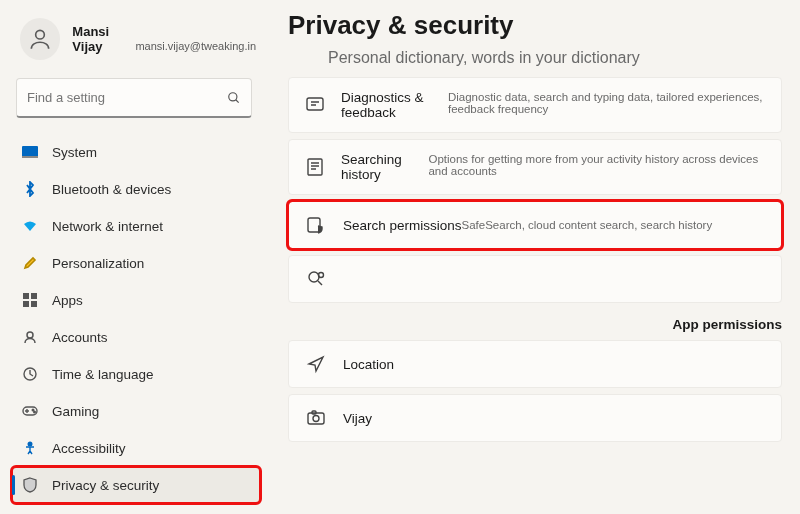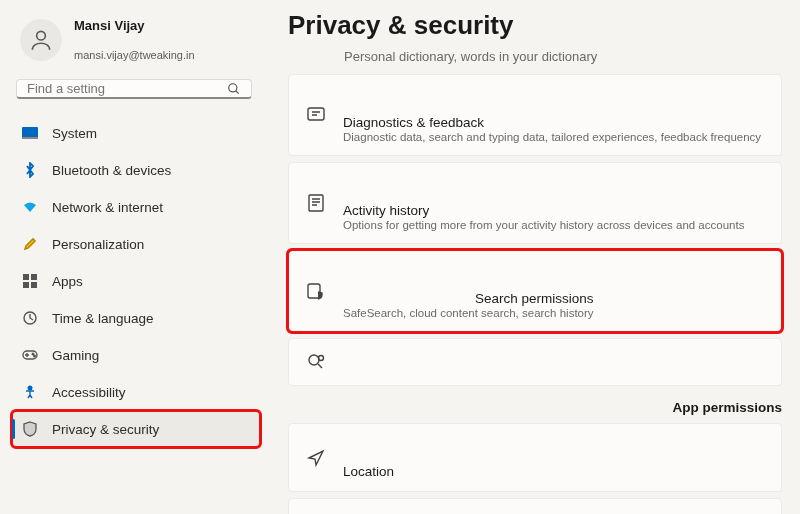--- a/index.html
+++ b/index.html
@@ -1,37 +1,37 @@
 <!DOCTYPE html>
 <html><head>
 <meta charset="utf-8">
 <style>
 * { box-sizing: border-box; margin: 0; padding: 0; font-family: "Segoe UI", -apple-system, sans-serif; }
 body { width: 800px; height: 514px; background: #f6f4f0; overflow: hidden; display: flex; }
 .sidebar { width: 260px; padding: 12px 0 0 12px; display: flex; flex-direction: column; }
 .user-block { display: flex; align-items: center; gap: 12px; padding: 6px 4px 14px 8px; }
 .avatar { width: 42px; height: 42px; border-radius: 50%; background: #eae8e4; display: flex; align-items: center; justify-content: center; }
-.user-meta { display: flex; flex-direction: column; }
+.user-meta { display: flex; flex-direction: row; }
 .user-name { font-size: 13px; font-weight: 600; color: #1a1a1a; }
 .user-email { font-size: 11px; color: #5a5a5a; margin-top: 16px; }
-.search-row { margin: 4px 8px 16px 4px; background: #fdfcfa; border: 1px solid #dcdad6; border-bottom: 2px solid #888; border-radius: 4px; height: 20px; display: flex; align-items: center; padding: 0 10px; }
+.search-row { margin: 4px 8px 16px 4px; background: #fdfcfa; border: 1px solid #dcdad6; border-bottom: 2px solid #888; border-radius: 4px; height: 40px; display: flex; align-items: center; padding: 0 10px; }
 .search-row input { flex: 1; border: none; background: transparent; font-size: 13px; outline: none; color: #444; }
 .nav { display: flex; flex-direction: column; gap: 1px; }
 .nav-item { display: flex; align-items: center; gap: 14px; height: 36px; padding: 0 10px; border-radius: 4px; cursor: pointer; font-size: 13.5px; color: #2c2c2c; }
 .nav-item.active { background: #eceae4; position: relative; }
 .nav-item.active::before { content: ""; position: absolute; left: 0; top: 8px; bottom: 8px; width: 3px; background: #0067c0; border-radius: 2px; }
 .nav-icon { width: 16px; height: 16px; display: flex; align-items: center; justify-content: center; }
 .highlight-red { outline: 3px solid #e11; outline-offset: -1px; }
 .main { flex: 1; padding: 10px 18px 0 28px; overflow: hidden; }
 .page-title { font-size: 26px; font-weight: 600; color: #1a1a1a; margin-bottom: 4px; }
-.card-partial { margin-left: 56px; font-size: 13px; color: #6a6a6a; padding: 4px 0 10px; }
+.card-partial { margin-left: 40px; font-size: 16px; color: #6a6a6a; padding: 4px 0 10px; }
 .card { background: #fcfbf9; border: 1px solid #eceae6; border-radius: 4px; padding: 12px 16px; margin-bottom: 6px; display: flex; align-items: center; gap: 16px; cursor: pointer; }
 .card.highlight-red { border-color: #e11; text-align: right; }
 .card-icon { width: 22px; height: 22px; display: flex; align-items: center; justify-content: center; }
-.card-body { display: flex; flex-direction: column; margin-top: 28px; }
+.card-body { display: flex; flex-direction: row; }
 .card-title { font-size: 13.5px; font-weight: 400; color: #1a1a1a; }
 .card-sub { font-size: 11.5px; color: #6a6a6a; margin-top: 1px; }
 .section-head { font-size: 13.5px; font-weight: 600; color: #1a1a1a; margin: 14px 0 8px 2px; text-align: right; }
 svg { display: block; }
 </style>
 </head>
 <body>
 
 <div class="sidebar">
   <div class="user-block">
@@ -95,20 +95,29 @@
             <rect x="0" y="0" width="6" height="6"></rect>
             <rect x="8" y="0" width="6" height="6"></rect>
             <rect x="0" y="8" width="6" height="6"></rect>
             <rect x="8" y="8" width="6" height="6"></rect>
           </svg>
         </span>
       <span>Apps</span>
     </div>
     <div class="nav-item">
       <span class="nav-icon">
+          <svg width="14" height="14" viewBox="0 0 14 14" fill="none" stroke="#555" stroke-width="1.5">
+            <circle cx="7" cy="5" r="3"></circle>
+            <path d="M2 13c0-3 2.5-4.5 5-4.5s5 1.5 5 4.5"></path>
+          </svg>
+        </span>
+      <span>Accounts</span>
+    </div>
+    <div class="nav-item">
+      <span class="nav-icon">
           <svg width="14" height="14" viewBox="0 0 14 14" fill="none" stroke="#555" stroke-width="1.4">
             <circle cx="7" cy="7" r="6"></circle>
             <path d="M7 3v4l3 2"></path>
           </svg>
         </span>
       <span>Time &amp; language</span>
     </div>
     <div class="nav-item">
       <span class="nav-icon">
           <svg width="16" height="12" viewBox="0 0 16 12" fill="none" stroke="#555" stroke-width="1.4">
@@ -158,21 +167,21 @@
   </div>
 
   <div class="card">
     <span class="card-icon">
         <svg width="20" height="20" viewBox="0 0 20 20" fill="none" stroke="#444" stroke-width="1.4">
           <rect x="3" y="2" width="14" height="16" rx="1"></rect>
           <path d="M6 6h8M6 9h8M6 12h5"></path>
         </svg>
       </span>
     <div class="card-body">
-      <span class="card-title">Activity history</span>
+      <span class="card-title">Searching history</span>
       <span class="card-sub">Options for getting more from your activity history across devices and accounts</span>
     </div>
   </div>
 
   <div class="card highlight-red">
     <span class="card-icon">
         <svg width="20" height="20" viewBox="0 0 20 20" fill="none" stroke="#444" stroke-width="1.4">
           <rect x="2" y="3" width="12" height="14" rx="2"></rect>
           <path d="M12 11l4 1v2c0 2-2 3.5-4 4" fill="#444"></path>
         </svg>

